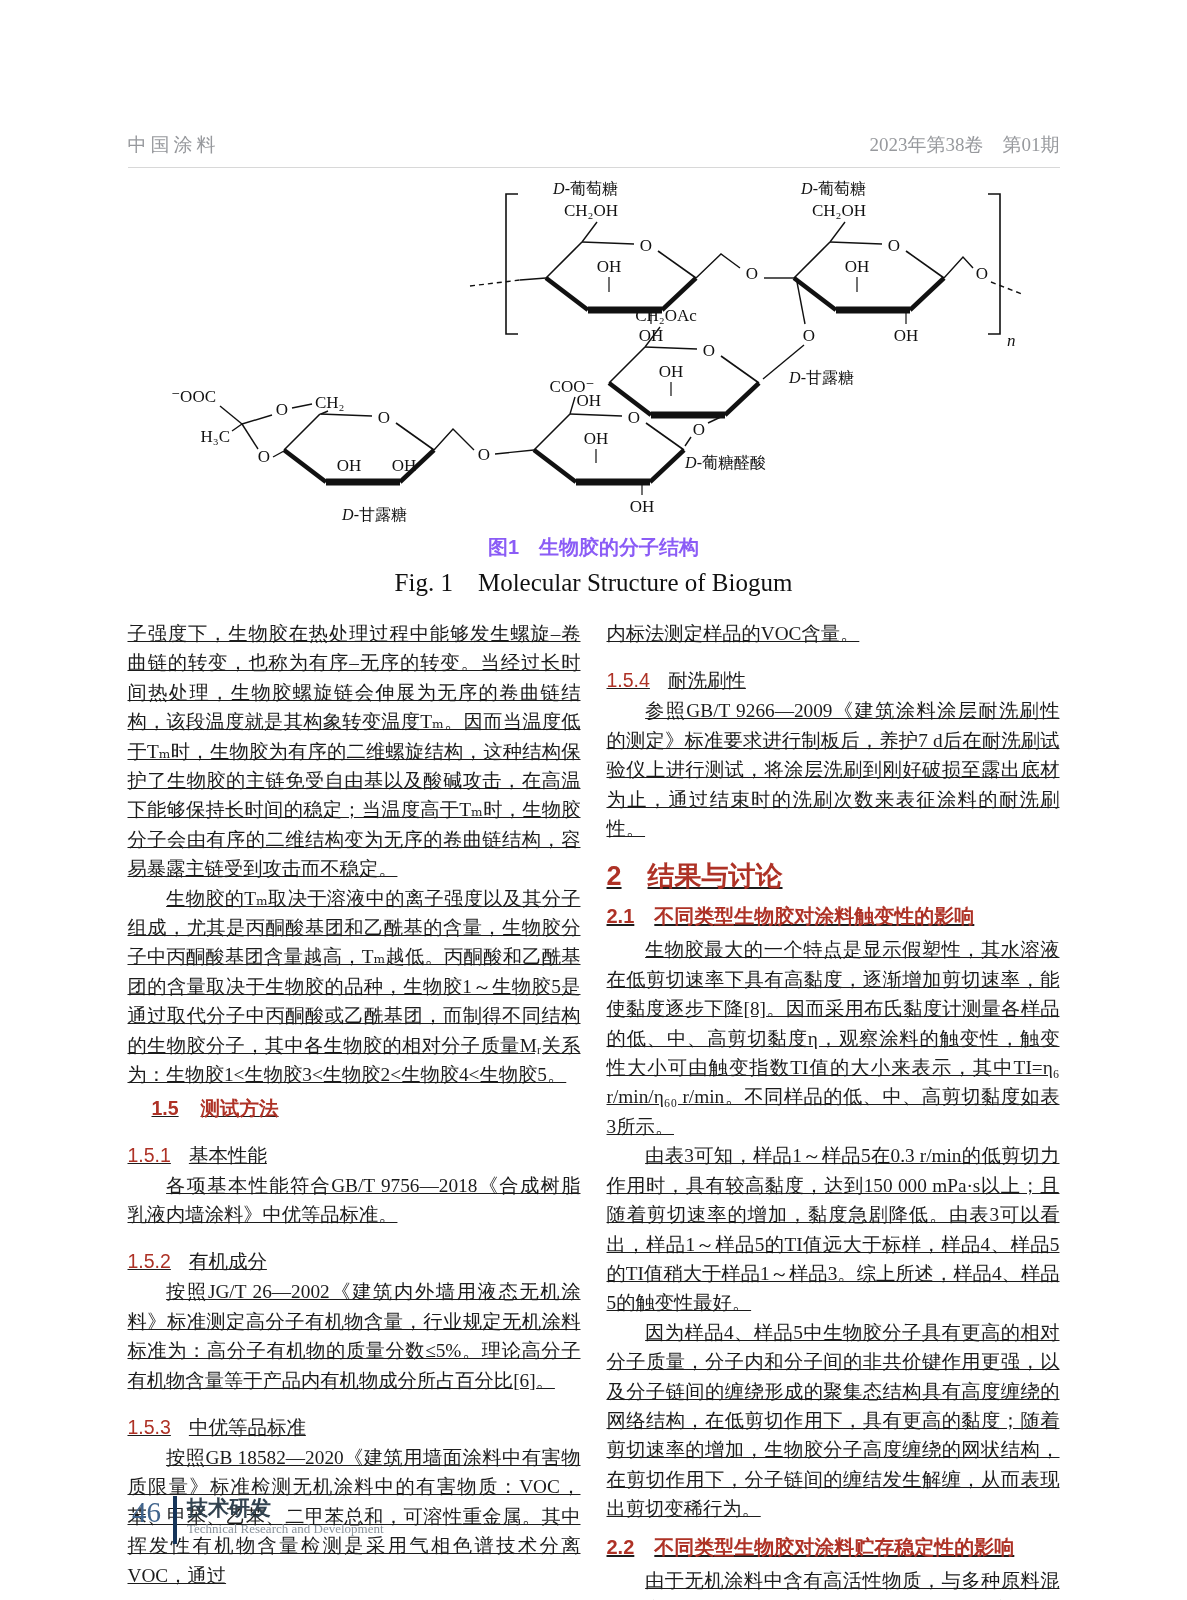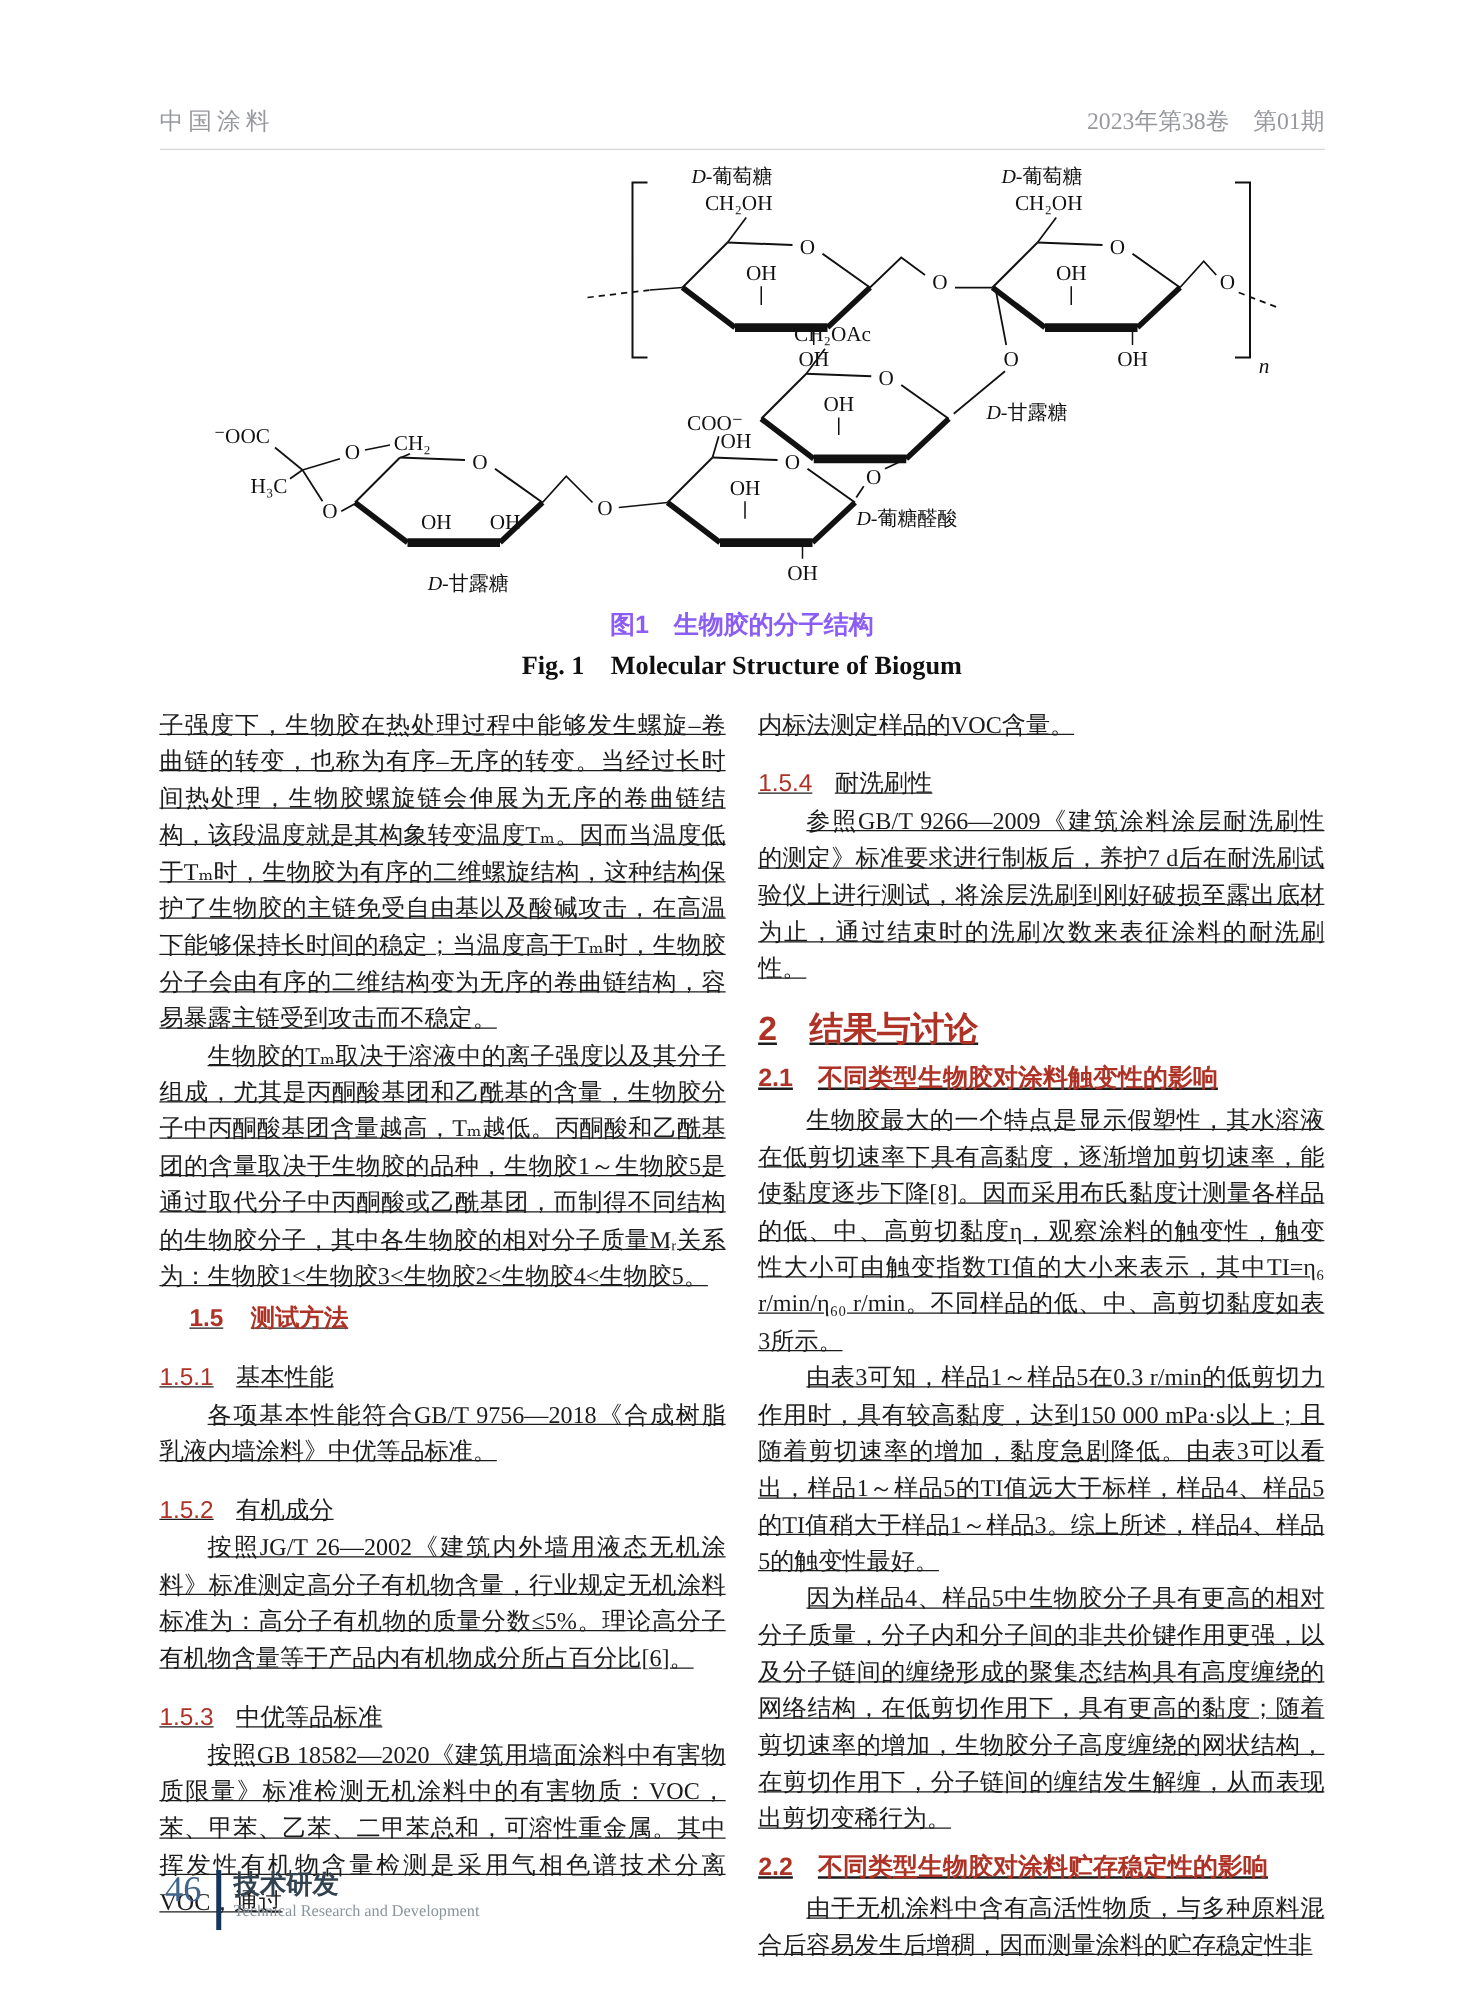--- a/index.html
+++ b/index.html
@@ -4,32 +4,32 @@
 <style>
   html,body{margin:0;padding:0;}
   body{
     width:1187px;height:1600px;background:#ffffff;position:relative;overflow:hidden;
     font-family:"Liberation Serif","DejaVu Serif",serif;color:#1c1c1c;
   }
   .page{width:932px;margin:0 auto;padding-top:84px;}
   
   .hdr{display:flex;justify-content:space-between;align-items:flex-end;
        color:#97999d;font-size:19px;padding-bottom:9px;border-bottom:1.5px solid #d8d8d8;}
-  .hdr .j{letter-spacing:4px;}
+  .hdr .j{letter-spacing:4px;margin-top:48px;}
   
   .fig{margin-top:10px;}
   .fig svg{display:block;margin:0 auto;}
   .fig text{font-family:"Liberation Serif","DejaVu Serif",serif;fill:#111;}
   .fig .atom{font-size:17px;}
   .fig .sugar{font-size:16px;}
   .fig .it{font-style:italic;}
   .fig line,.fig path,.fig polyline{stroke:#111;fill:none;}
   .cap{ text-align:center;margin-top:6px;}
   .cap .zh{font-family:"Liberation Sans","DejaVu Sans",sans-serif;font-weight:bold;font-size:20px;color:#8b5cf6;}
-  .cap .en{font-weight:bold;font-size:21px;margin-top:5px;color:#111;}
+  .cap .en{font-weight:normal;font-size:25px;margin-top:5px;color:#111;}
   
   .cols{display:flex;gap:26px;margin-top:20px;}
   .col{width:453px;font-size:19.3px;line-height:29.4px;text-align:justify;text-decoration:underline;}
   .col p{margin:0;}
   .ind{text-indent:2em;}
   .hnum{color:#ae3226;font-family:"Liberation Sans","DejaVu Sans",sans-serif;}
   .h3{margin:4px 0 2px;font-size:19.5px;line-height:29px;
       font-family:"Liberation Sans","DejaVu Sans",sans-serif;font-weight:bold;color:#ae3226;}
   .h3 .hnum{margin-right:22px;margin-left:24px;}
   .h4{margin:18px 0 1px;font-size:19.5px;line-height:29px;}

